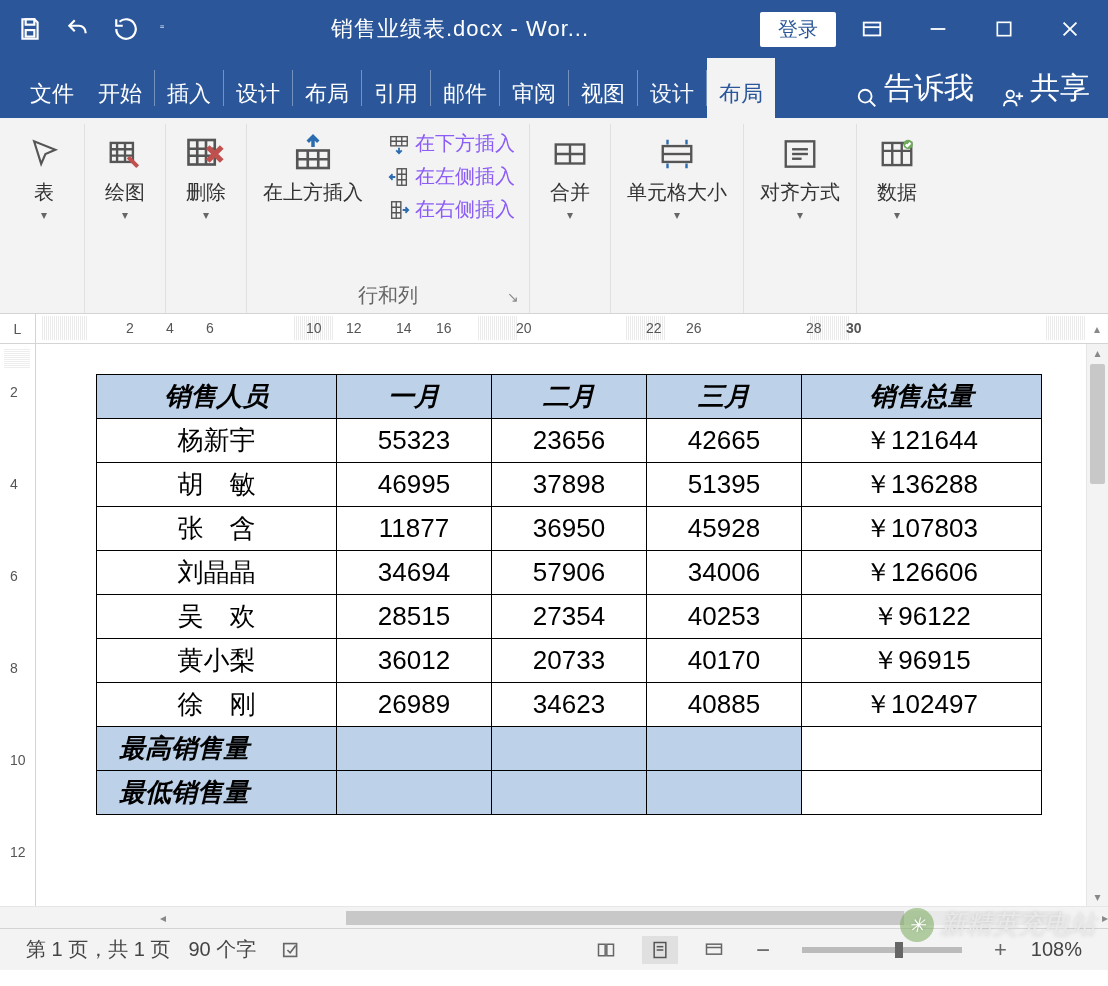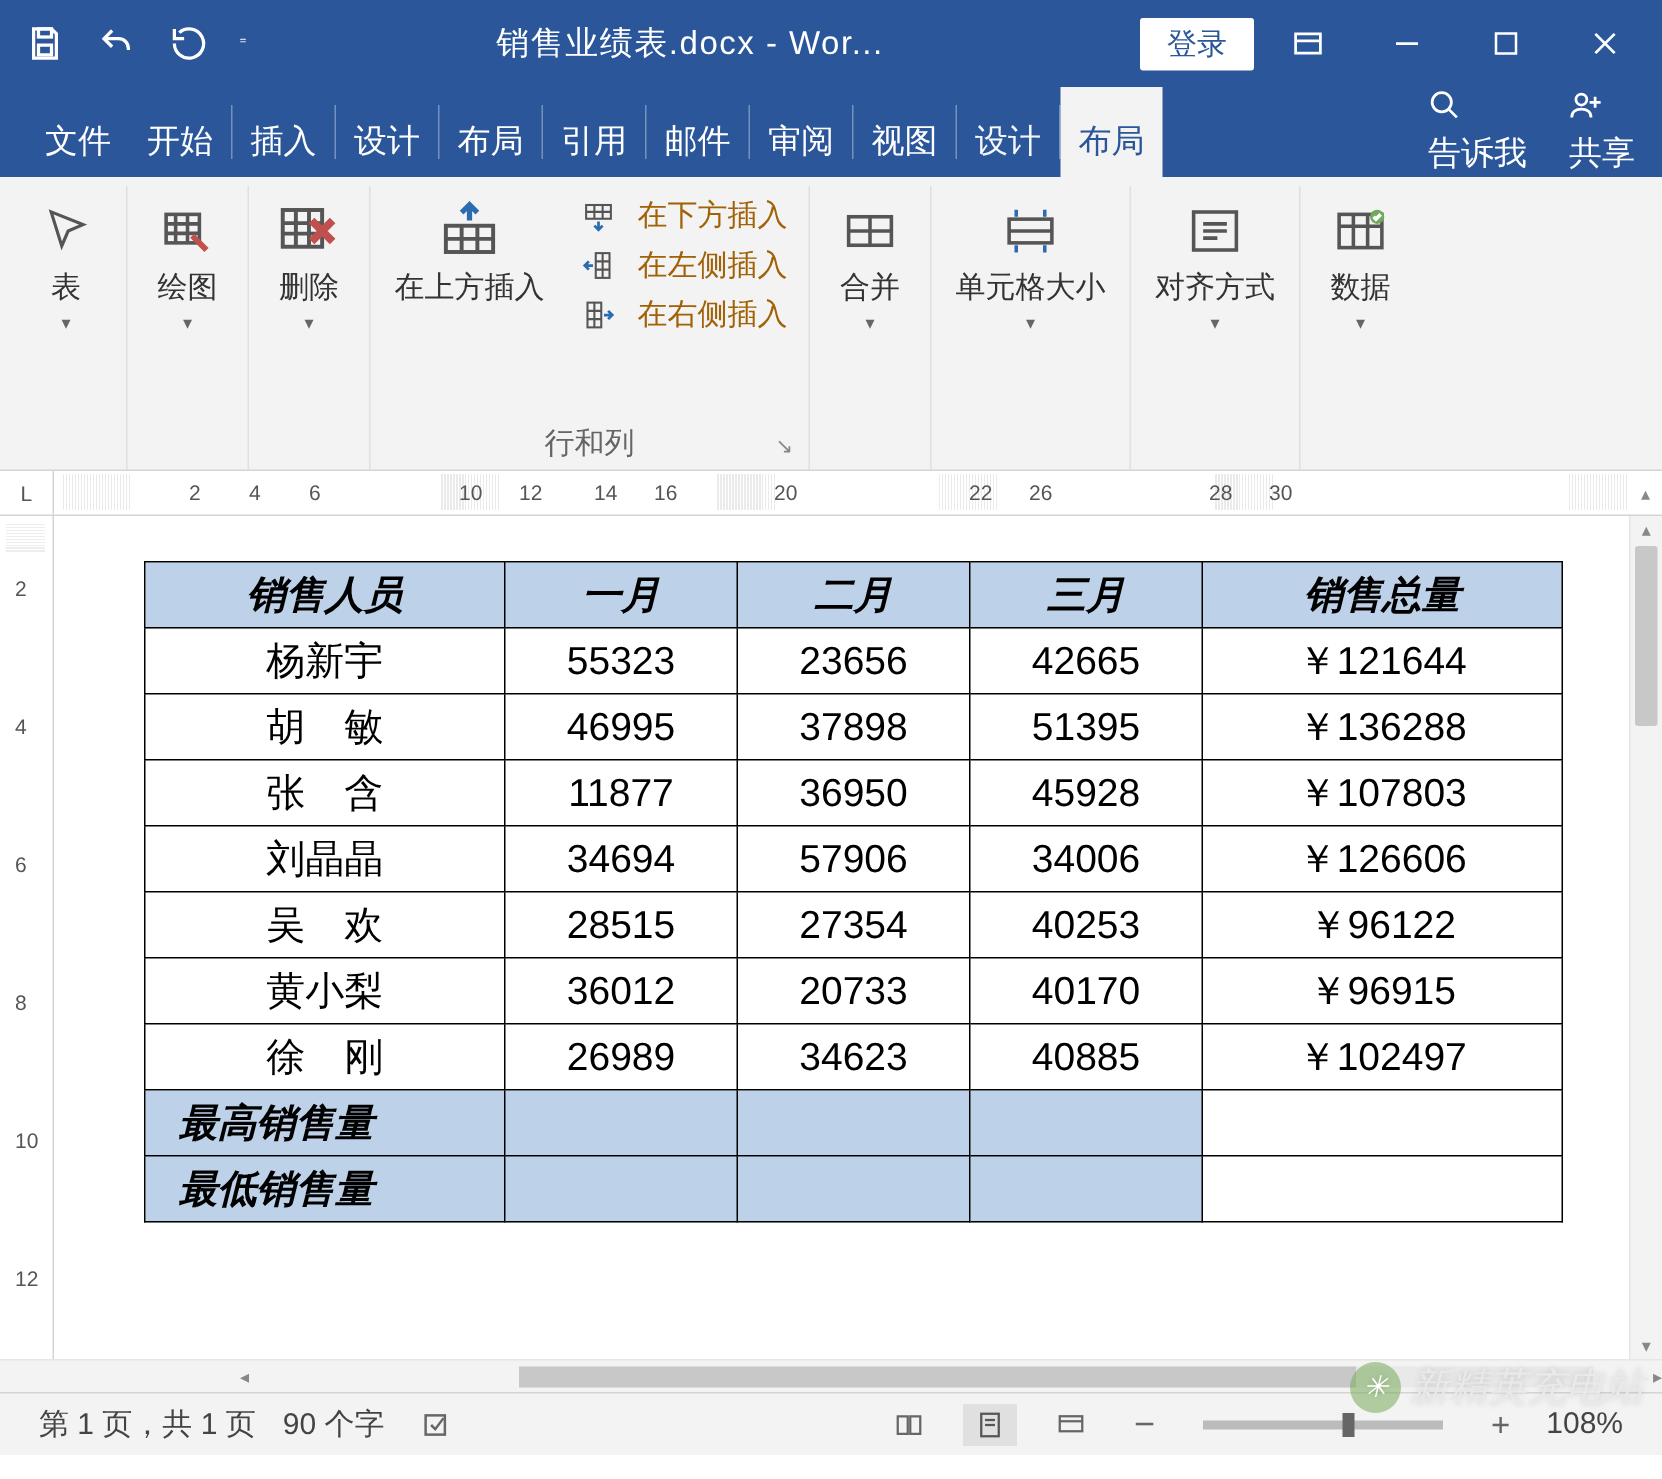--- a/index.html
+++ b/index.html
@@ -15,33 +15,33 @@
 .login-btn { background: #fff; color: #2b579a; padding: 4px 18px; border-radius: 2px; font-size: 20px; font-weight: 400; }
 .win-btn { width: 60px; height: 44px; display: flex; align-items: center; justify-content: center; font-size: 20px; }
 
 
 .ribbon-tabs { background: #2b579a; height: 60px; display: flex; align-items: stretch; color: #fff; padding-left: 18px; }
 .ribbon-tab { padding: 12px 12px 0; font-size: 22px; position: relative; display: flex; align-items: center; }
 .ribbon-tab.active { background: #f3f3f3; color: #2b579a; }
 .ribbon-tab.dim { opacity: 0.95; }
 .ribbon-sep { width: 1px; background: rgba(255,255,255,0.35); margin: 12px 0; }
 .ribbon-right { margin-left: auto; display: flex; align-items: center; gap: 8px; padding-right: 8px; }
-.ribbon-search, .ribbon-share { display: flex; align-items: flex-start; gap: 6px; font-size: 22px; padding: 0 10px; flex-direction: column; }
+.ribbon-search, .ribbon-share { display: flex; align-items: flex-end; gap: 6px; font-size: 30px; padding: 0 10px; }
 
 
 .ribbon { background: #f3f3f3; height: 196px; border-bottom: 1px solid #d4d4d4; display: flex; align-items: stretch; padding: 6px 4px 0; position: relative; }
 .ribbon-group { border-right: 1px solid #e0e0e0; padding: 4px 10px 2px; display: flex; flex-direction: column; align-items: center; justify-content: flex-start; position: relative; }
 .ribbon-group.noborder { border-right: none; }
 .group-label { position: absolute; bottom: 4px; left: 0; right: 0; text-align: center; font-size: 20px; color: #666; }
 .big-btn { display: flex; flex-direction: column; align-items: center; gap: 4px; padding: 4px 6px; min-width: 60px; }
 .big-btn .ico { width: 44px; height: 44px; display: flex; align-items: center; justify-content: center; }
 .big-btn .lbl { font-size: 20px; color: #333; text-align: center; line-height: 1.2; }
 .big-btn .caret { font-size: 12px; color: #666; }
 .row-btns { display: flex; flex-direction: column; gap: 2px; }
-.small-btn { display: flex; align-items: center; gap: 14px; font-size: 20px; color: #a16207; padding: 2px 4px; }
+.small-btn { display: flex; align-items: center; gap: 4px; font-size: 20px; color: #8b5cf6; padding: 2px 4px; }
 .small-btn .ico-s { width: 24px; height: 24px; display: inline-flex; align-items: center; justify-content: center; }
 .dialog-launcher { position: absolute; right: 4px; bottom: 6px; width: 18px; height: 18px; font-size: 14px; color: #888; }
 
 
 .ruler-wrap { display: flex; height: 30px; background: #fff; border-bottom: 1px solid #d4d4d4; }
 .ruler-corner { width: 36px; border-right: 1px solid #d4d4d4; display:flex; align-items:center; justify-content:center; font-size:14px; color:#555;}
 .ruler-h { flex: 1; position: relative; overflow: hidden; font-size: 14px; color: #555; }
 .ruler-h .tick { position: absolute; top: 6px; }
 .ruler-h .shade { position: absolute; top: 2px; height: 24px; background: repeating-linear-gradient(90deg,#ccc 0,#ccc 1px,transparent 1px,transparent 2px); opacity:.4; }
 .vruler { width: 36px; background: #fff; border-right: 1px solid #d4d4d4; position: relative; font-size: 14px; color: #555; }
@@ -331,21 +331,21 @@
       <span class="tick" style="left: 130px;">4</span>
       <span class="tick" style="left: 170px;">6</span>
       <span class="tick" style="left: 270px;">10</span>
       <span class="tick" style="left: 310px;">12</span>
       <span class="tick" style="left: 360px;">14</span>
       <span class="tick" style="left: 400px;">16</span>
       <span class="tick" style="left: 480px;">20</span>
       <span class="tick" style="left: 610px;">22</span>
       <span class="tick" style="left: 650px;">26</span>
       <span class="tick" style="left: 770px;">28</span>
-      <span class="tick" style="left: 810px;">30</span>
+      <span class="tick" style="left: 810px; font-weight: bold;">30</span>
     </div>
   <div style="width:22px; display:flex; align-items:center; justify-content:center; font-size:12px; color:#888;">▴</div>
 </div>
 
 <div class="doc-area">
   <div class="vruler" id="vruler">
     <div class="vshade" style="top:4px; height:20px;"></div>
   <span class="vtick" style="top: 40px;">2</span>
       <span class="vtick" style="top: 132px;">4</span>
       <span class="vtick" style="top: 224px;">6</span>

